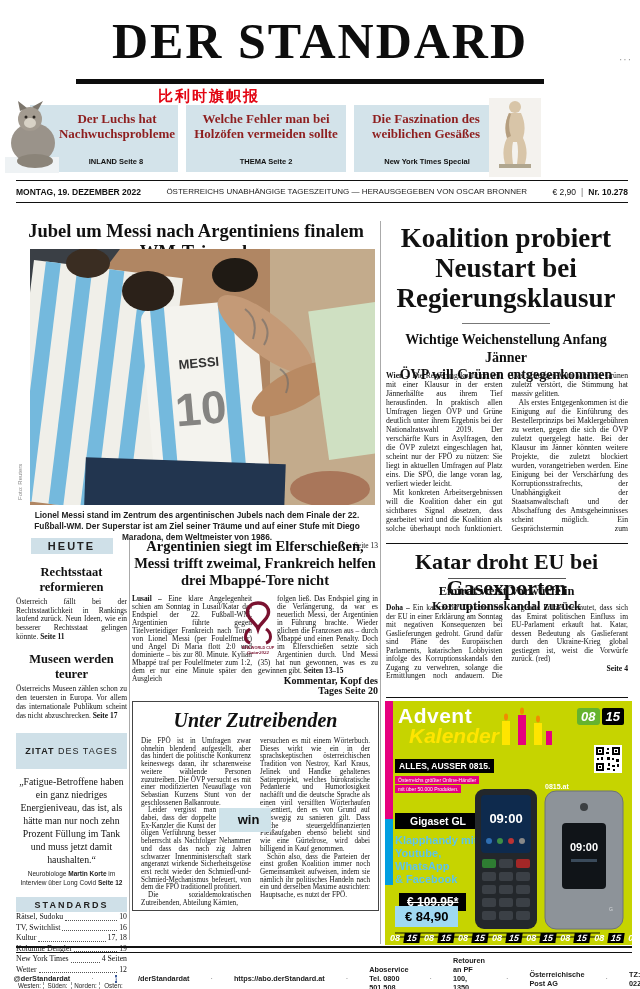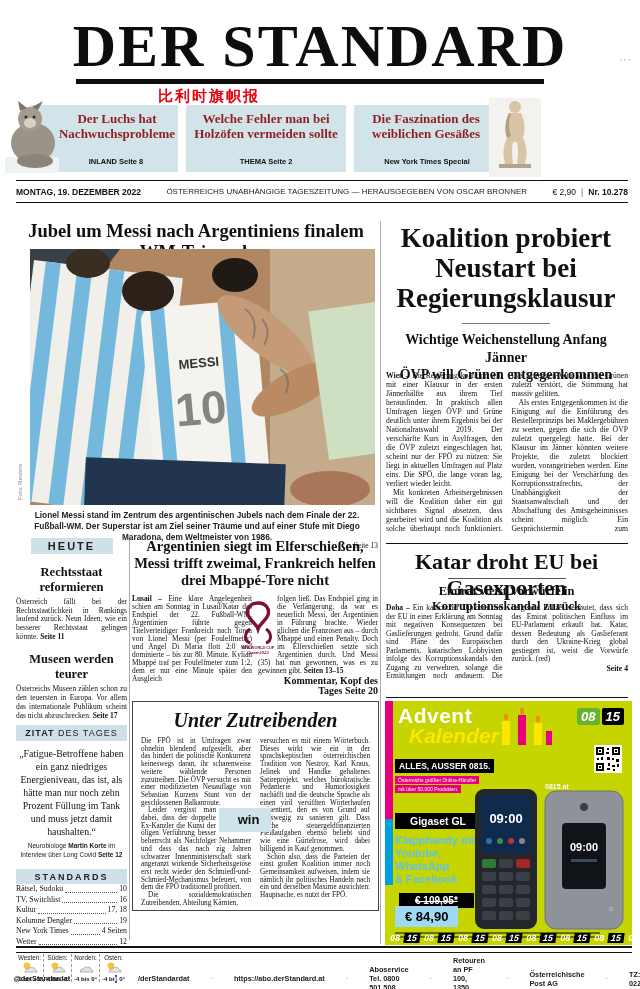--- a/index.html
+++ b/index.html
@@ -2,21 +2,21 @@
 <html lang="de"><head>
 <meta charset="utf-8">
 <style>
   html,body{margin:0;padding:0;background:#e8e8e8;}
   #page{position:relative;width:640px;height:989px;background:#fff;overflow:hidden;
         font-family:"Liberation Serif",serif;color:#111;}
   .abs{position:absolute;}
   .sans{font-family:"Liberation Sans",sans-serif;}
   .just{text-align:justify;hyphens:auto;-webkit-hyphens:auto;}
   
-  .mast-title{top:12px;left:0;right:0;text-align:center;font-weight:bold;font-size:60px;
+  .mast-title{top:12px;left:0;right:0;text-align:center;font-weight:bold;font-size:50px;
               letter-spacing:2px;color:#0d0d0d;}
   .mast-rule{top:79px;left:76px;width:468px;height:5px;background:#0d0d0d;}
   .mast-cn{top:87px;left:158px;color:#e30613;font-weight:bold;font-size:15px;letter-spacing:2px;}
   .fold-dots{top:54px;right:8px;color:#999;font-size:10px;letter-spacing:1px;}
   
   .teaser{top:105px;height:67px;background:#d3e3ea;}
   .t1{left:30px;width:148px;} .t2{left:186px;width:160px;} .t3{left:354px;width:164px;}
   .t-title{margin-top:7px;text-align:center;font-weight:bold;font-size:13px;line-height:1.15;color:#8e1f1f;}
   .t1 .t-title{padding-left:26px;}
   .t3 .t-title{padding-right:20px;}
@@ -69,21 +69,21 @@
   .s-logoF svg{position:absolute;left:-6px;top:0;}
   .s-komm{text-align:right;font-weight:bold;font-size:10px;margin-top:1px;}
   
   .side{top:538px;left:16px;width:111px;font-size:7.5px;}
   .band{background:#cfe0e8;text-align:center;font-family:"Liberation Sans",sans-serif;
         font-weight:bold;color:#222;}
   .band-heute{width:82px;margin:0 auto;font-size:11px;letter-spacing:2px;padding:2px 0;}
   .art-title{margin-top:11px;text-align:center;font-weight:bold;font-size:12.5px;}
   .art-body{margin-top:3px;line-height:1.16;}
   .pg{font-weight:bold;}
-  .band-zitat{margin-top:5px;font-size:9px;letter-spacing:1px;padding:3px 0;}
+  .band-zitat{margin-top:13px;font-size:9px;letter-spacing:1px;padding:13px 0;}
   .band-zitat .lt{font-weight:normal;}
   .quote{margin-top:6px;text-align:center;font-size:9.8px;line-height:1.33;}
   .attrib{margin-top:4px;text-align:center;font-family:"Liberation Sans",sans-serif;
           font-size:6.5px;line-height:1.3;color:#222;}
   .band-std{margin-top:10px;font-size:9px;letter-spacing:2px;padding:2.5px 0;}
   .idx{}
   .idx-row{display:flex;align-items:flex-end;font-size:7.8px;line-height:1.35;}
   .leader{flex:1;border-bottom:1px dotted #555;margin:0 2px 2px;}
   .weather{margin-top:7px;display:flex;}
   .w-cell{flex:1;text-align:center;font-family:"Liberation Sans",sans-serif;}
@@ -113,22 +113,22 @@
   .l15{background:#000;color:#fff;padding:1px 4px;border-radius:2px;}
   .ad-claim{left:10px;top:58px;background:#000;color:#fff;font-weight:bold;font-size:8.5px;
             padding:2px 4px;display:inline-block;}
   .ad-sub{left:10px;background:#e6007e;color:#fff;font-size:5px;padding:1px 3px;display:inline-block;}
   .ad-sub1{top:75px;} .ad-sub2{top:84px;}
   .ad-site{left:160px;top:82px;color:#fff;font-weight:bold;font-size:7px;}
   .ad-qr{right:10px;top:44px;}
   .ad-prod{left:10px;top:112px;background:#000;color:#fff;font-weight:bold;font-size:10.5px;
            padding:2px 15px;display:inline-block;}
   .ad-desc{left:10px;top:133px;font-weight:bold;font-size:11px;line-height:1.18;color:#5ec3ea;}
-  .ad-oldprice{left:14px;top:192px;background:#000;color:#fff;font-weight:bold;font-size:10px;
-               padding:2px 16px;text-decoration:line-through;display:inline-block;}
+  .ad-oldprice{left:14px;top:192px;background:#000;color:#fff;font-weight:bold;font-size:12px;
+               padding:2px 8px;text-decoration:line-through;display:inline-block;}
   .ad-newprice{left:10px;top:205px;background:#9fd9f2;color:#000;font-weight:bold;font-size:13px;
                padding:3px 10px;display:inline-block;}
   .ad-disc{left:10px;width:205px;height:1.5px;background:#4a5200;opacity:.75;}
   .d1{top:231px;} .d2{top:235px;}
   .ad-strip{left:0;right:0;bottom:0;height:14px;display:flex;align-items:center;overflow:hidden;
             font-weight:bold;font-style:italic;font-size:9px;padding-left:3px;}
   .st-o{color:#fff;margin:0 2px;}
   .st-f{background:#000;color:#fff;padding:0 3px;margin:0 2px;transform:skewX(-8deg);}
   
   .foot-rule{top:946px;left:16px;right:8px;height:4px;border-top:2px solid #111;border-bottom:1px solid #111;}

